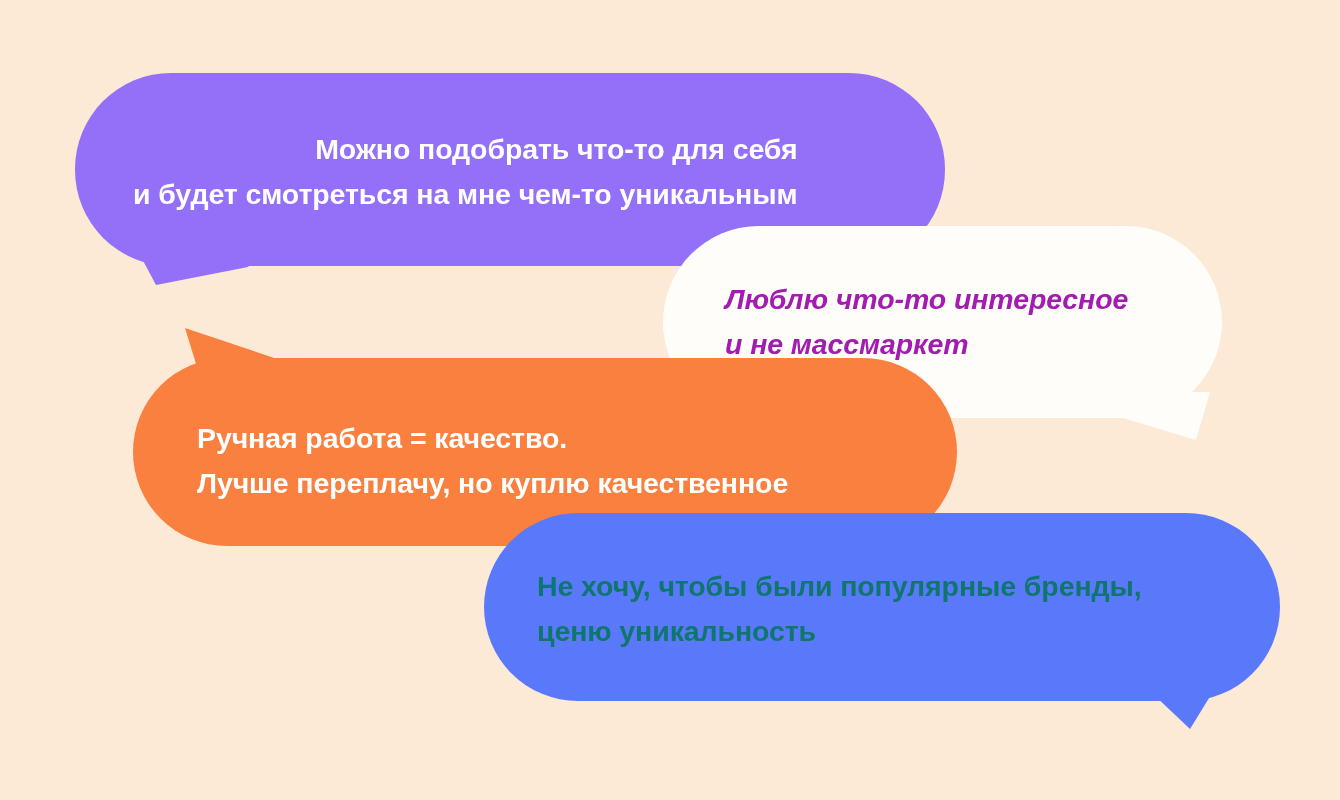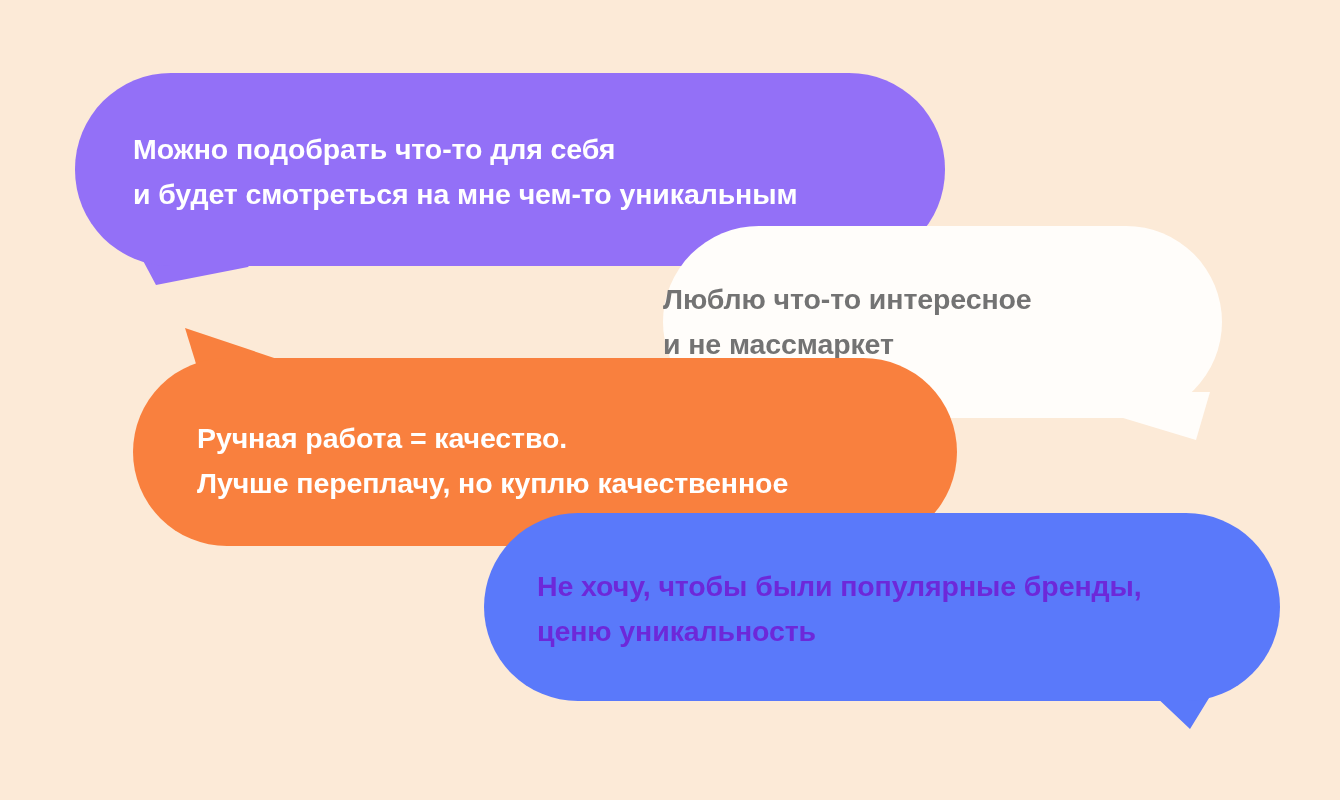--- a/index.html
+++ b/index.html
@@ -47,48 +47,48 @@
     letter-spacing: -0.1px;
     white-space: pre-line;
   }
 
   
   #bubble-purple {
     left: 75px; top: 73px; width: 870px; height: 193px;
     z-index: 1;
   }
   #bubble-purple .bubble-body { background: #9370f7; border-radius: 96px; }
-  #bubble-purple .bubble-text { color: #ffffff; margin-left: 58px; margin-top: 5px; }
+  #bubble-purple .bubble-text { color: #ffffff; margin-left: 58px; margin-top: 5px; text-align: right; }
   #tail-purple { left: 140px; top: 255px; width: 130px; height: 45px; z-index: 1; }
 
   
   #bubble-white {
     left: 663px; top: 226px; width: 559px; height: 192px;
     z-index: 2;
   }
   #bubble-white .bubble-body { background: #fffdfa; border-radius: 96px; }
-  #bubble-white .bubble-text { color: #737373; margin-top: 0px; }
+  #bubble-white .bubble-text { color: #a21caf; margin-left: 62px; margin-top: 0px; font-style: italic; }
   #tail-white { left: 1060px; top: 392px; width: 160px; height: 55px; z-index: 2; }
 
   
   #bubble-orange {
     left: 133px; top: 358px; width: 824px; height: 188px;
     z-index: 3;
   }
   #bubble-orange .bubble-body { background: #f9803e; border-radius: 96px; }
   #bubble-orange .bubble-text { color: #ffffff; margin-left: 64px; margin-top: 18px; }
   #tail-orange { left: 175px; top: 320px; width: 160px; height: 60px; z-index: 3; }
 
   
   #bubble-blue {
     left: 484px; top: 513px; width: 796px; height: 188px;
     z-index: 4;
   }
   #bubble-blue .bubble-body { background: #5a79fa; border-radius: 96px; }
-  #bubble-blue .bubble-text { color: #6d28d9; margin-left: 53px; margin-top: 4px; }
+  #bubble-blue .bubble-text { color: #0f766e; margin-left: 53px; margin-top: 4px; }
   #tail-blue { left: 1095px; top: 672px; width: 140px; height: 65px; z-index: 4; }
 </style>
 </head>
 <body>
 
 <div id="canvas">
 
   <div class="tail" id="tail-purple">
     <svg width="130" height="45" viewBox="0 0 130 45" aria-hidden="true">
       <path d="M0 0 L118 0 L108 12 L16 30 Z" fill="#9370f7"></path>

